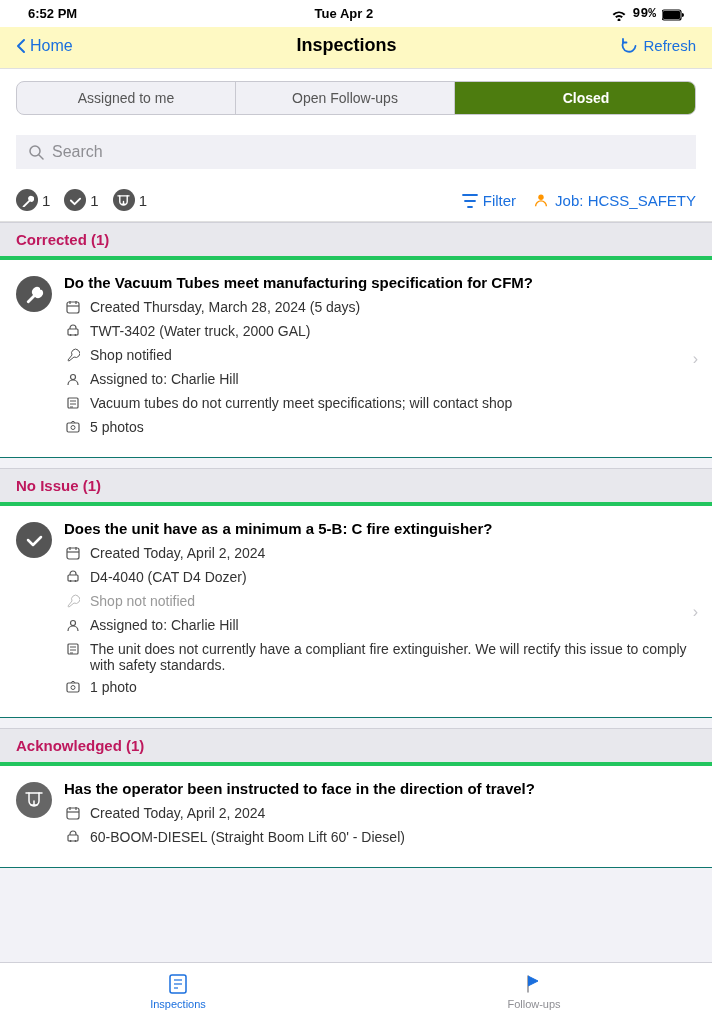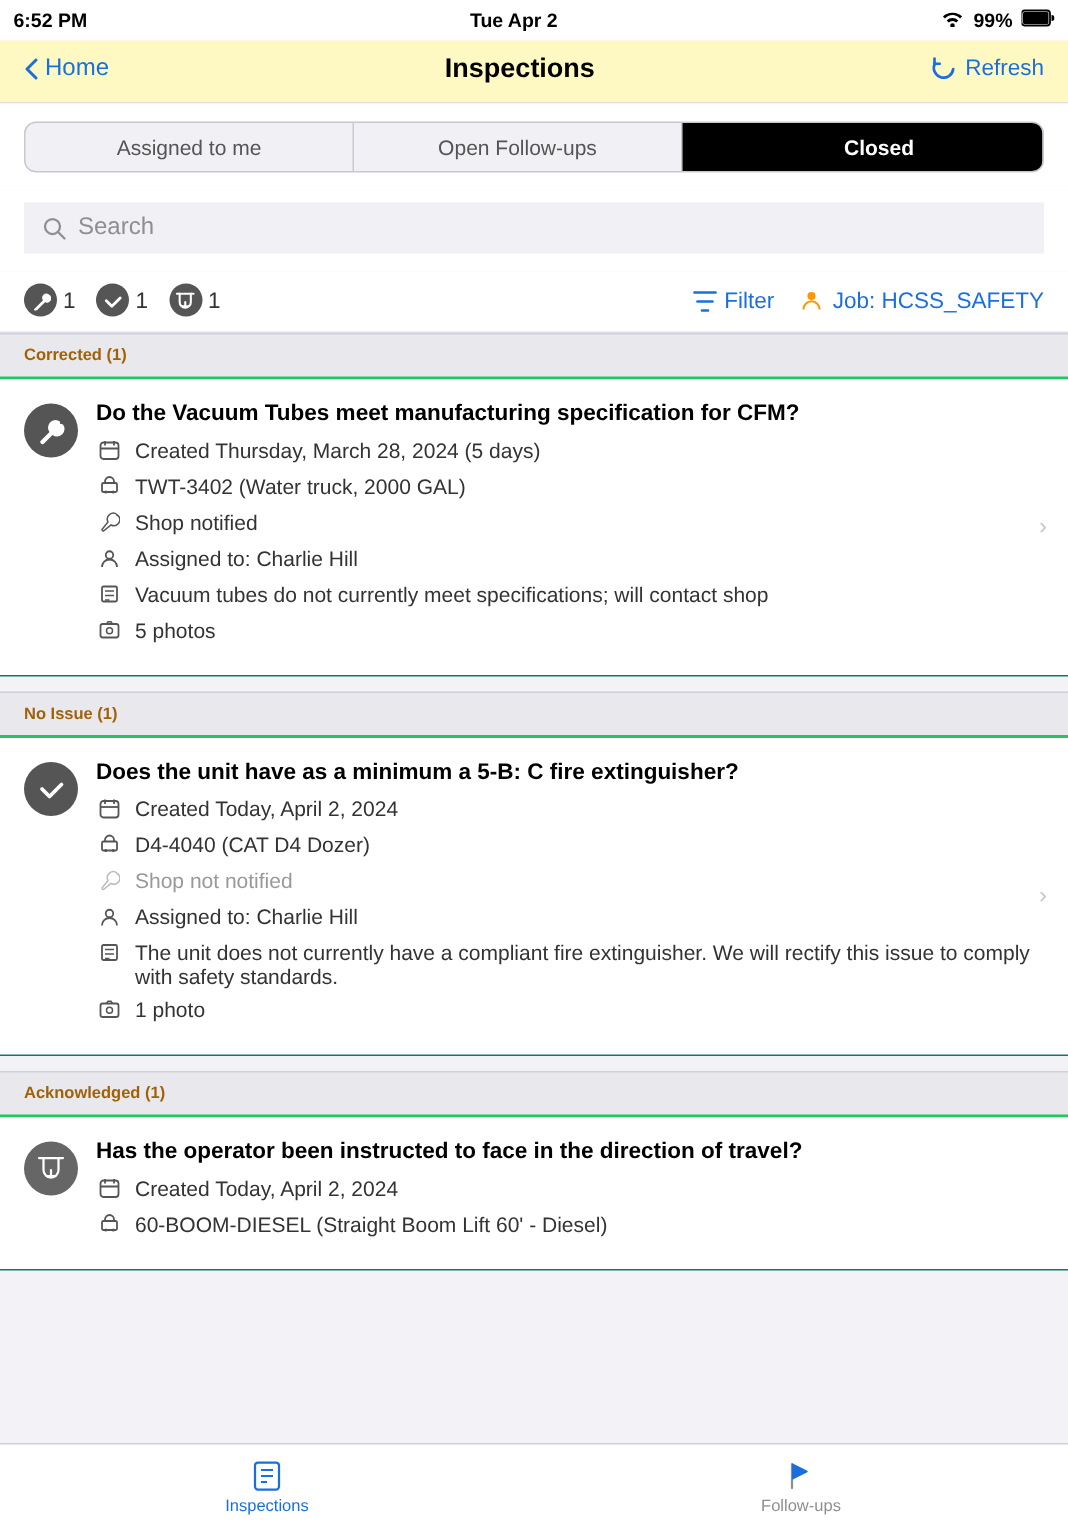--- a/index.html
+++ b/index.html
@@ -10,28 +10,29 @@
       width: 712px;
       min-height: 1024px;
       overflow-x: hidden;
     }
     
     .status-bar {
       background: #fff;
       display: flex;
       justify-content: space-between;
       align-items: center;
-      padding: 6px 9px;
+      padding: 6px 28px;
       font-size: 13px;
       font-weight: 600;
     }
     .status-bar-right {
       display: flex;
-      align-items: flex-start;
+      align-items: flex-end;
       gap: 6px;
+      font-family: Liberation Mono, monospace;
     }
     
     .nav-bar {
       background: #fef9c3;
       display: flex;
       align-items: center;
       justify-content: space-between;
       padding: 8px 16px 12px;
       border-bottom: 1px solid #e0e0e0;
     }
@@ -72,21 +73,21 @@
       flex: 1;
       text-align: center;
       padding: 8px 4px;
       font-size: 14px;
       color: #555;
       border-right: 1px solid #c8c8d0;
       cursor: pointer;
     }
     .segment:last-child { border-right: none; }
     .segment.active {
-      background: #000000;
+      background: #4d7c0f;
       color: #fff;
       font-weight: 600;
       padding-left: 26px;
     }
     
     .search-container {
       background: #fff;
       padding: 8px 16px 12px;
     }
     .search-box {
@@ -148,25 +149,25 @@
       display: flex;
       align-items: center;
       gap: 5px;
       color: #1a6fde;
       font-size: 15px;
     }
     
     .section-header {
       background: #e8e8ed;
       padding: 8px 16px;
-      font-size: 11px;
+      font-size: 15px;
       font-weight: 600;
-      color: #a16207;
+      color: #be185d;
       border-top: 1px solid #d0d0d8;
-      border-bottom: 2px solid #22c55e;
+      border-bottom: 4px solid #22c55e;
     }
     
     .card {
       background: #fff;
       margin: 0;
       padding: 14px 16px;
       border-bottom: 1px solid #0f766e;
       display: flex;
       gap: 12px;
       position: relative;

